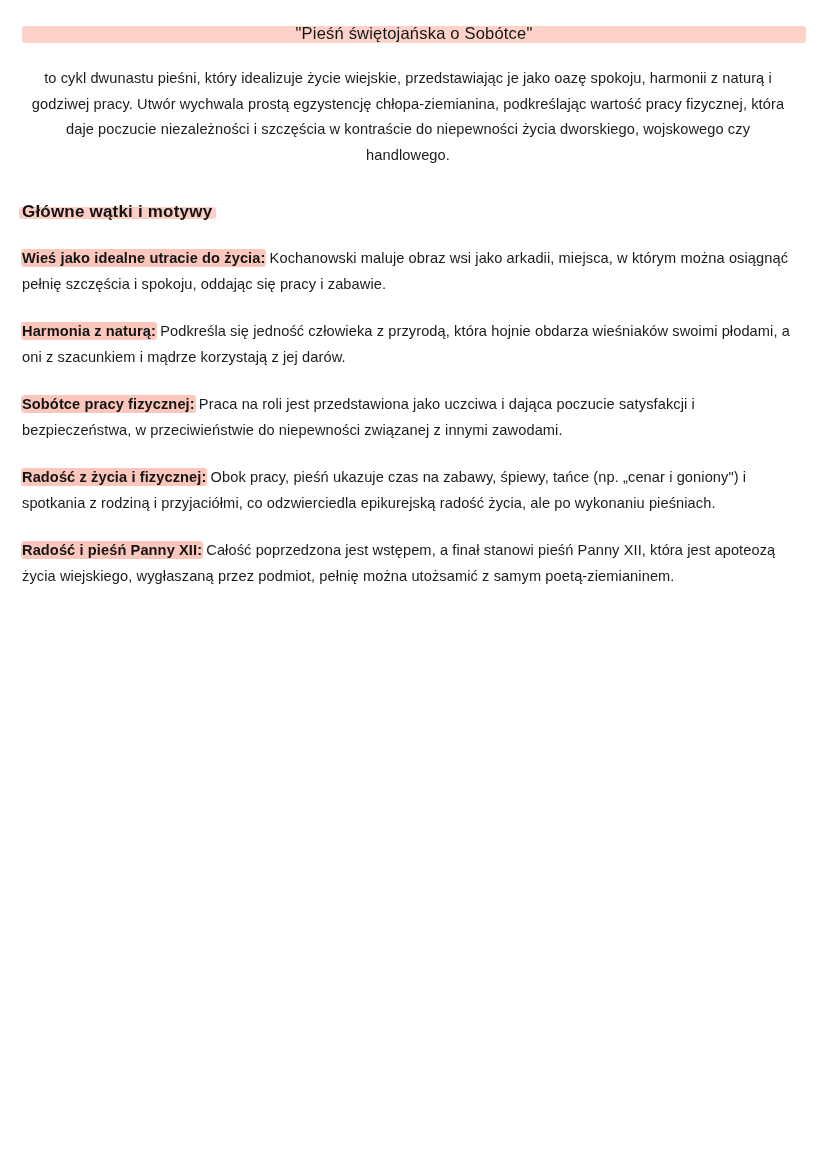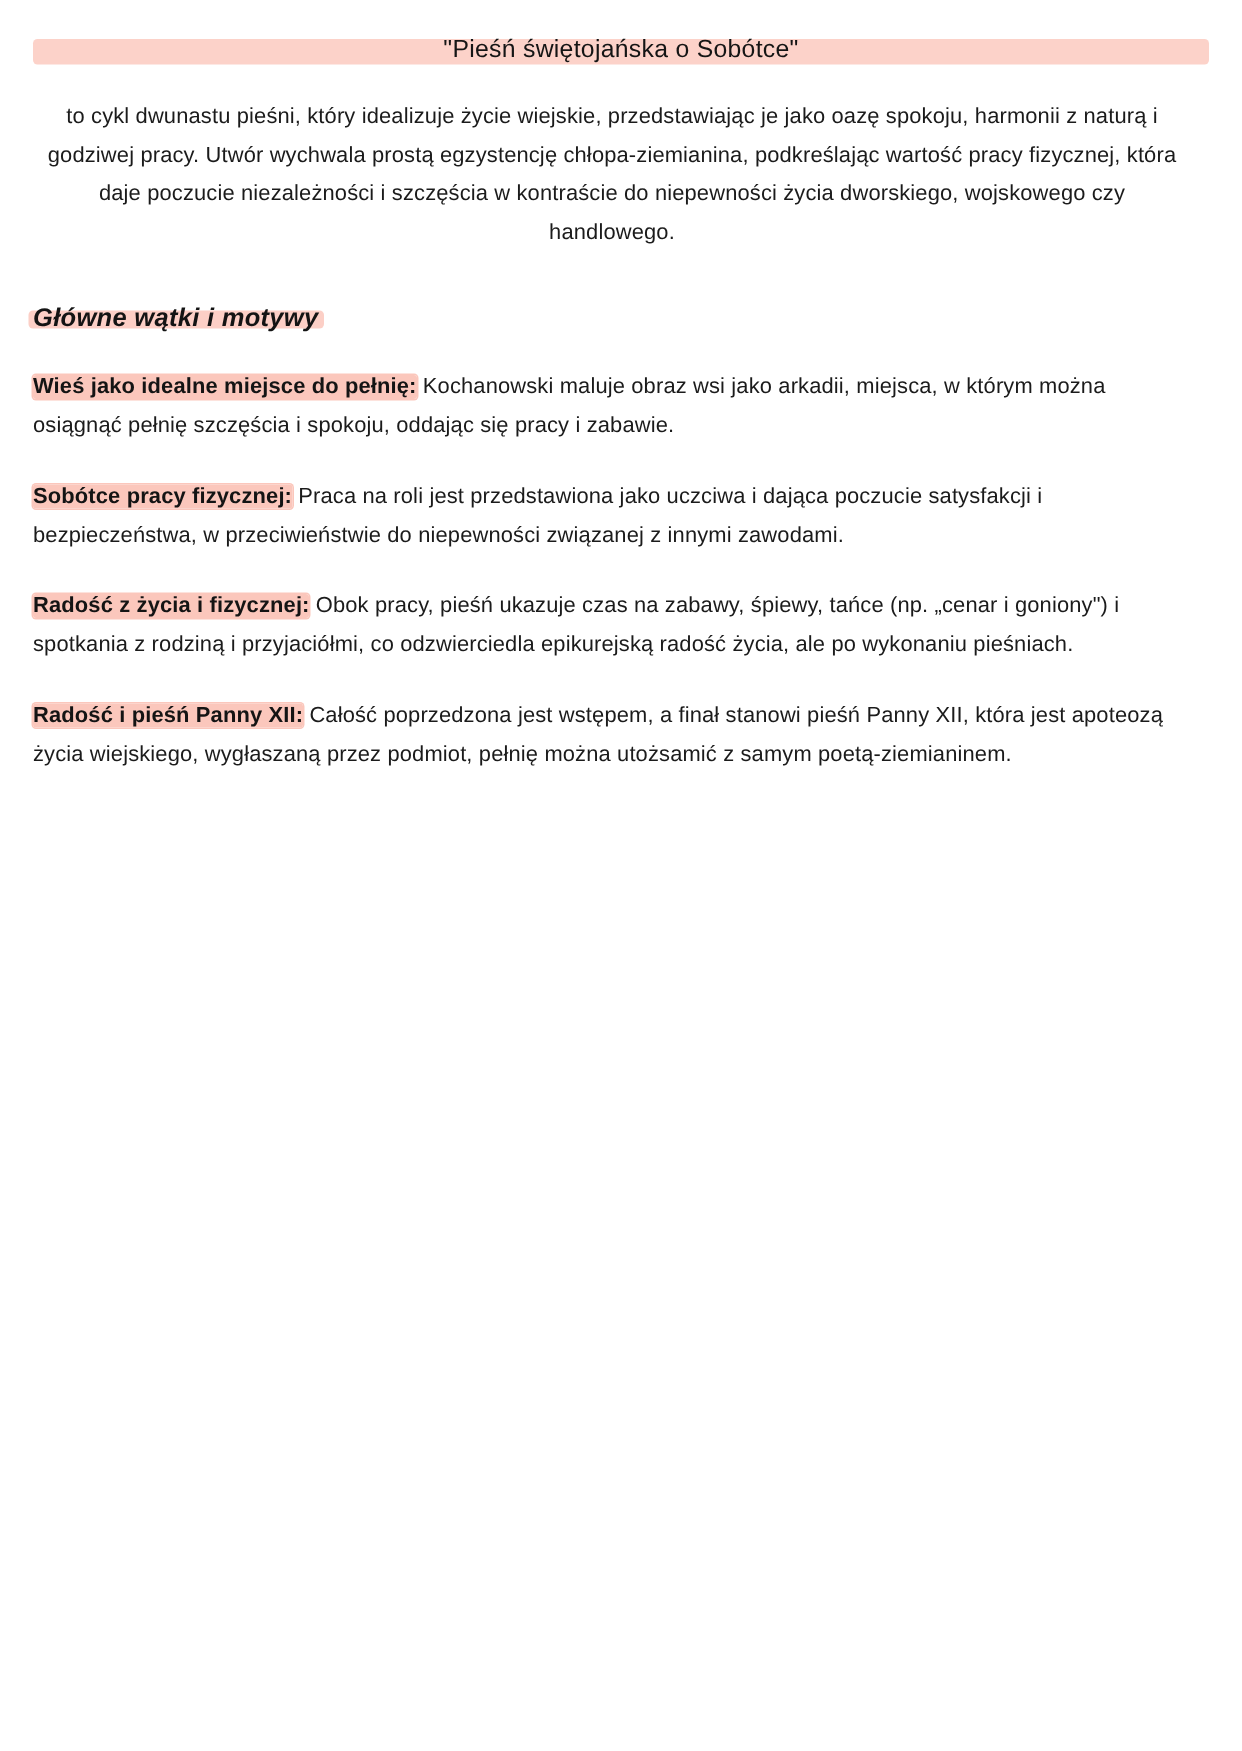--- a/index.html
+++ b/index.html
@@ -62,21 +62,20 @@
     margin-right: 12px;
     text-align: center;
   }
 
   
   .section-heading-wrap {
     position: relative;
     display: inline-block;
     margin-top: 34px;
     margin-bottom: 2px;
-    font-style: italic;
   }
   .section-heading-hl {
     position: absolute;
     left: -3px;
     right: -4px;
     top: 5px;
     bottom: 3px;
     background: #fbc7bc;
     opacity: 0.85;
     border-radius: 3px;
@@ -121,23 +120,26 @@
   </div>
 
   <p class="para intro">to cykl dwunastu pieśni, który idealizuje życie wiejskie, przedstawiając je jako oazę spokoju, harmonii z naturą i godziwej pracy. Utwór wychwala prostą egzystencję chłopa-ziemianina, podkreślając wartość pracy fizycznej, która daje poczucie niezależności i szczęścia w kontraście do niepewności życia dworskiego, wojskowego czy handlowego.</p>
 
   <div class="section-heading-wrap">
     <span class="section-heading-hl"></span>
     <span class="section-heading">Główne wątki i motywy</span>
   </div>
 
   <div class="item">
-    <span class="item-label">Wieś jako idealne miejsce do pełnię:</span><span class="item-text"> Kochanowski maluje obraz wsi jako arkadii, miejsca, w którym można osiągnąć pełnię szczęścia i spokoju, oddając się pracy i zabawie.</span>
+    <span class="item-label">Wieś jako idealne utracie do życia:</span><span class="item-text"> Kochanowski maluje obraz wsi jako arkadii, miejsca, w którym można osiągnąć pełnię szczęścia i spokoju, oddając się pracy i zabawie.</span>
   </div>
 
+  <div class="item">
+    <span class="item-label">Harmonia z naturą:</span><span class="item-text"> Podkreśla się jedność człowieka z przyrodą, która hojnie obdarza wieśniaków swoimi płodami, a oni z szacunkiem i mądrze korzystają z jej darów.</span>
+  </div>
 
   <div class="item">
     <span class="item-label">Sobótce pracy fizycznej:</span><span class="item-text"> Praca na roli jest przedstawiona jako uczciwa i dająca poczucie satysfakcji i bezpieczeństwa, w przeciwieństwie do niepewności związanej z innymi zawodami.</span>
   </div>
 
   <div class="item">
     <span class="item-label">Radość z życia i fizycznej:</span><span class="item-text"> Obok pracy, pieśń ukazuje czas na zabawy, śpiewy, tańce (np. „cenar i goniony") i spotkania z rodziną i przyjaciółmi, co odzwierciedla epikurejską radość życia, ale po wykonaniu pieśniach.</span>
   </div>
 
 

